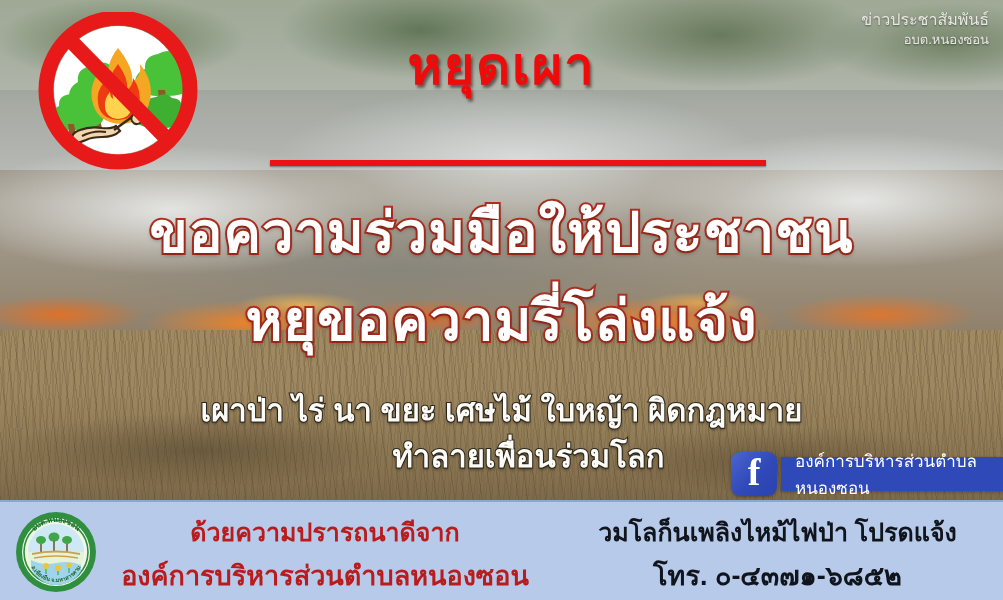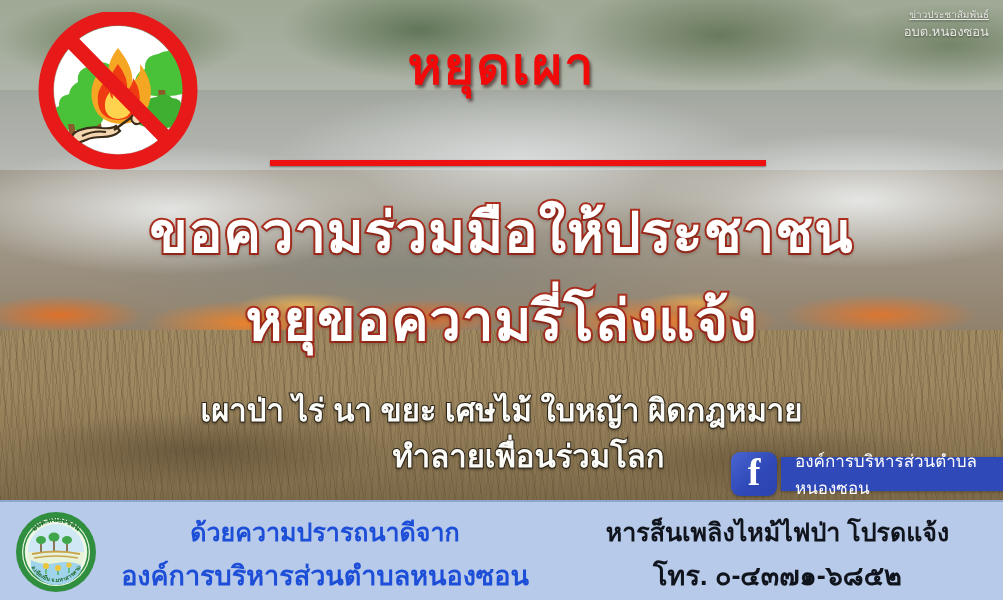--- a/index.html
+++ b/index.html
@@ -83,21 +83,21 @@
 
   
   .corner-label {
     position: absolute;
     right: 14px; top: 8px;
     text-align: right;
     color: #e9e9e4;
     text-shadow: 0 1px 2px rgba(0,0,0,.45);
     line-height: 1.45;
   }
-  .corner-label .l1 { font-size: 10px; text-decoration: underline; }
+  .corner-label .l1 { font-size: 16px; }
   .corner-label .l2 { font-size: 13px; }
 
   
   .no-burn {
     position: absolute;
     left: 18px; top: 12px;
     width: 200px; height: 160px;
   }
   .no-burn svg { display: block; width: 200px; height: 160px; }
 
@@ -205,21 +205,21 @@
     left: 14px; top: 8px;
     width: 84px; height: 84px;
   }
   .seal svg { display: block; width: 84px; height: 84px; }
 
   .bottom-left {
     position: absolute;
     left: 105px; top: 12px;
     width: 440px;
     text-align: center;
-    color: #1d4ed8;
+    color: #b91c1c;
     line-height: 1.5;
   }
   .bottom-right {
     position: absolute;
     left: 560px; top: 12px;
     width: 435px;
     text-align: center;
     color: #10141c;
     line-height: 1.5;
   }
@@ -340,19 +340,19 @@
         </text>
       </svg>
     </div>
 
     <div class="bottom-left">
       <div class="bl1">ด้วยความปรารถนาดีจาก</div>
       <div class="bl2">องค์การบริหารส่วนตำบลหนองซอน</div>
     </div>
 
     <div class="bottom-right">
-      <div class="br1">หารส็นเพลิงไหม้ไฟป่า โปรดแจ้ง</div>
+      <div class="br1">วมโลก็นเพลิงไหม้ไฟป่า โปรดแจ้ง</div>
       <div class="br2">โทร. ๐-๔๓๗๑-๖๘๕๒ ,๐๖-๒๙๑๙-๙๑๕๒</div>
     </div>
 
   </div>
 
 </div>
 
 </body></html>

